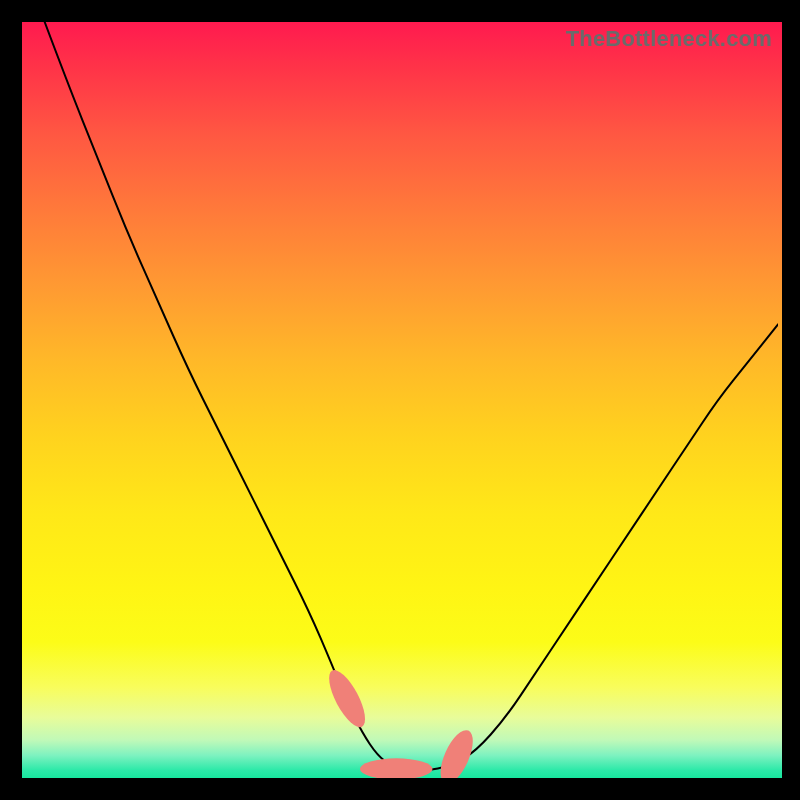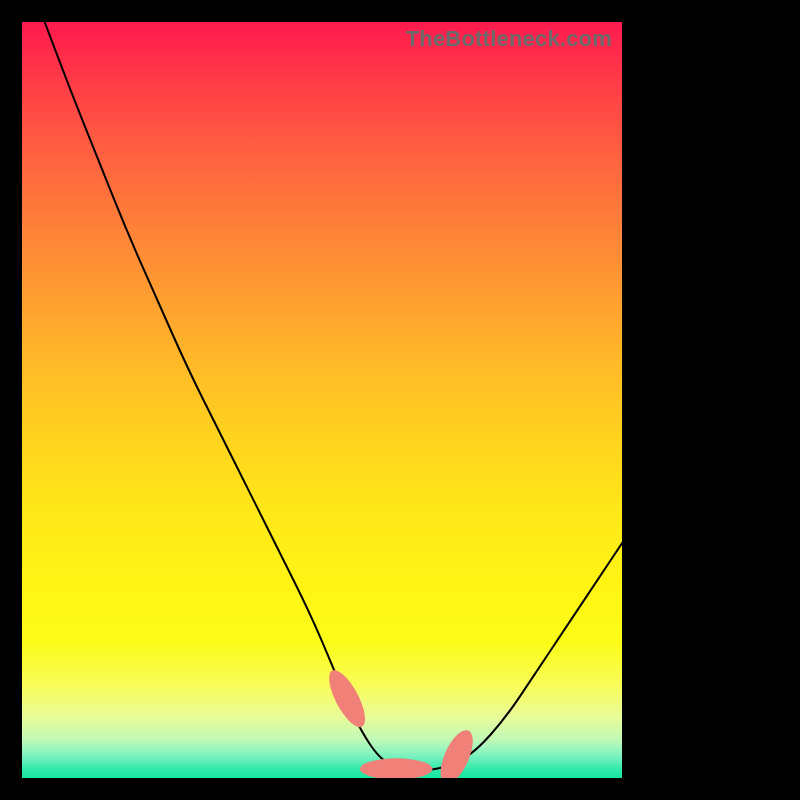--- a/index.html
+++ b/index.html
@@ -14,21 +14,21 @@
   .frame {
     position: relative;
     width: 800px;
     height: 800px;
     background: #000;
   }
   .plot-area {
     position: absolute;
     left: 22px;
     top: 22px;
-    width: 600px;
+    width: 760px;
     height: 756px;
     background: linear-gradient(to bottom,
       #ff1a4f 0%,
       #ff3348 6%,
       #ff5842 15%,
       #ff7a3a 25%,
       #ff9a32 35%,
       #ffb928 45%,
       #ffd31e 55%,
       #ffe818 65%,

